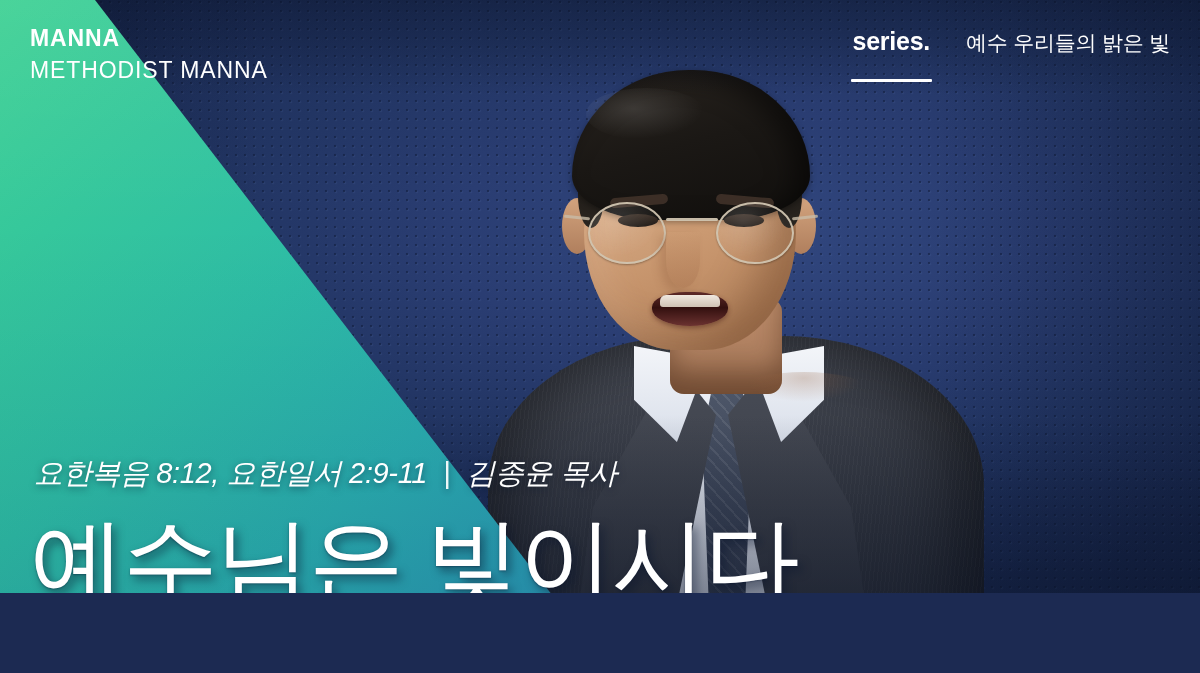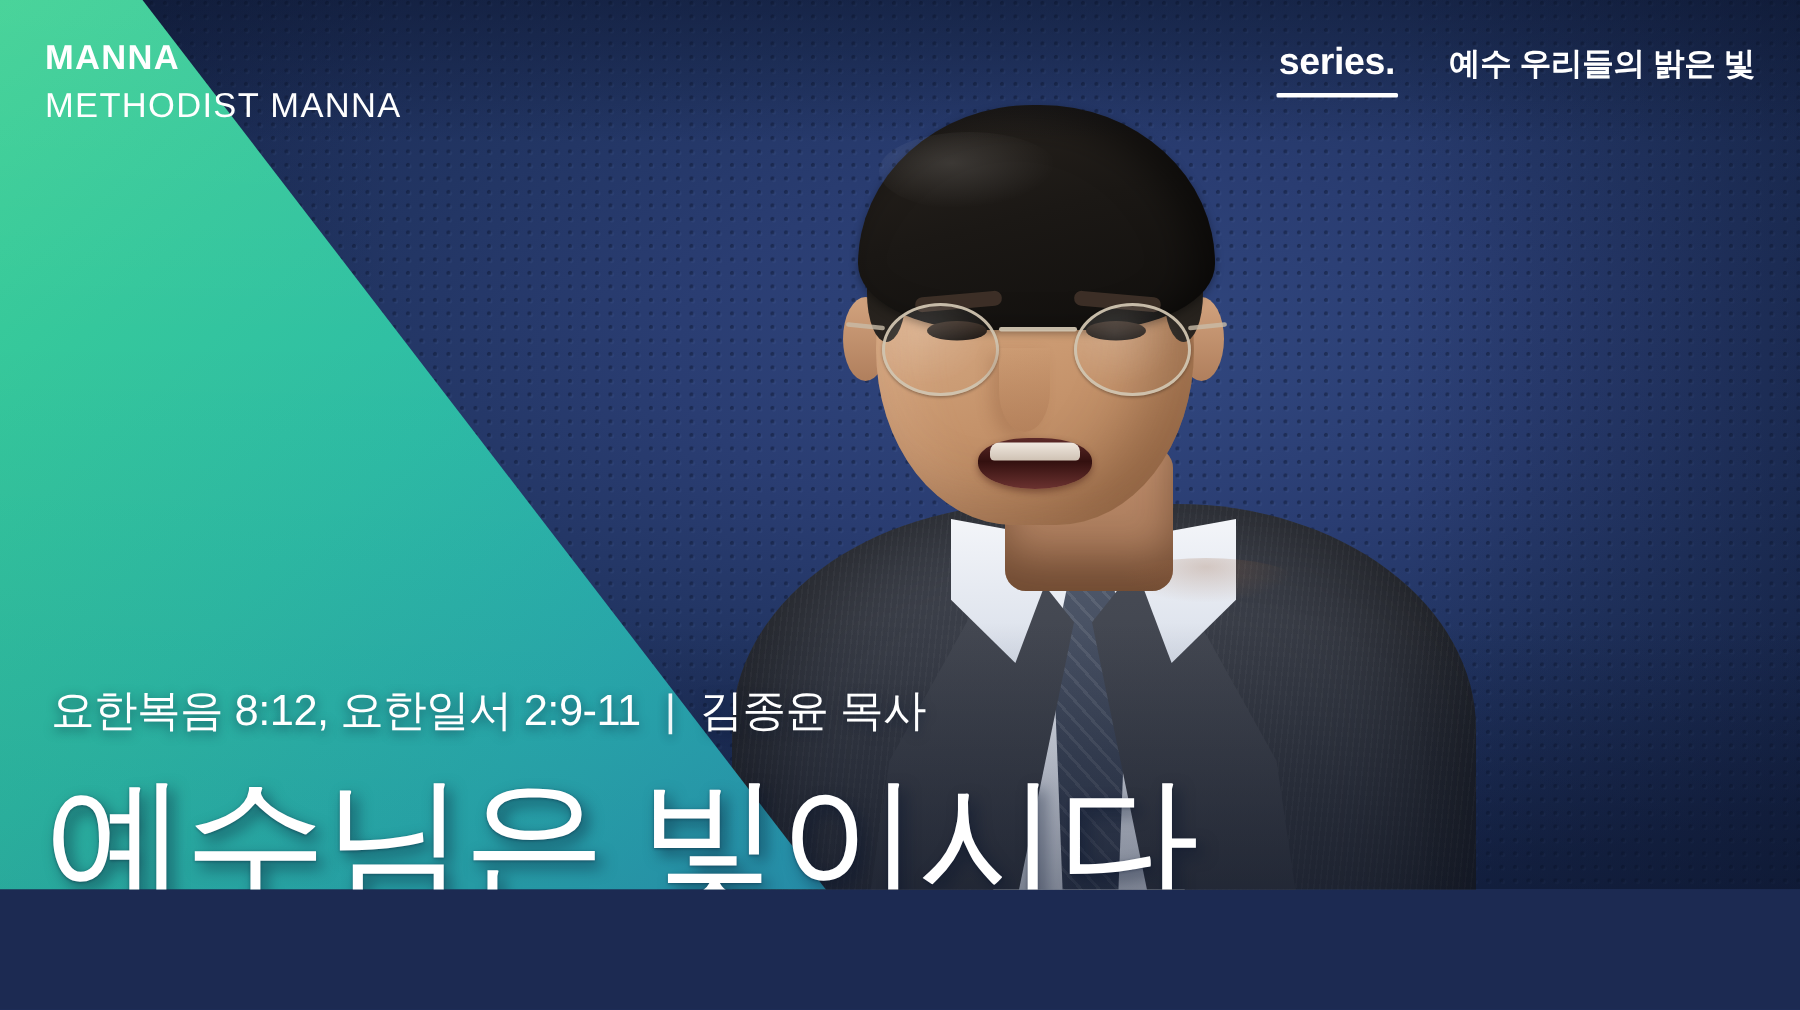--- a/index.html
+++ b/index.html
@@ -196,34 +196,35 @@
   .brand-line1 { font-size:23px; font-weight:700; line-height:1.25; }
   .brand-line2 { font-size:23px; font-weight:500; line-height:1.25; margin-top:3px; }
 
   
   .series-block {
     position:absolute; right:30px; top:27px;
     display:flex; align-items:baseline; gap:36px; color:#fff;
   }
   .series-word {
     position:relative; font-size:25px; font-weight:700; letter-spacing:-.01em;
-    padding-bottom:9px;
+    padding-bottom:26px;
   }
   .series-word::after {
     content:""; position:absolute; left:-2px; right:-2px; bottom:0;
     height:3px; background:#fff; border-radius:1px;
   }
-  .series-title { font-size:21px; font-weight:700; letter-spacing:-.01em; }
+  .series-title { font-size:21px; font-weight:400; letter-spacing:-.01em; }
 
   
   .scripture {
     position:absolute; left:34px; top:454px;
     font-size:29px; font-weight:500; color:#fff; letter-spacing:-.012em;
     text-shadow:0 2px 7px rgba(8,22,46,.55);
     white-space:nowrap;
+    font-style:italic;
   }
   .scripture .sep { display:inline-block; padding:0 16px; opacity:.92; font-weight:400; }
 
   .sermon-title {
     position:absolute; left:30px; top:508px;
     font-size:95px; font-weight:400; color:#fff;
     letter-spacing:-.022em; line-height:1.12;
     text-shadow:4px 5px 10px rgba(8,20,44,.52), 0 1px 2px rgba(8,20,44,.4);
     white-space:nowrap;
   }

